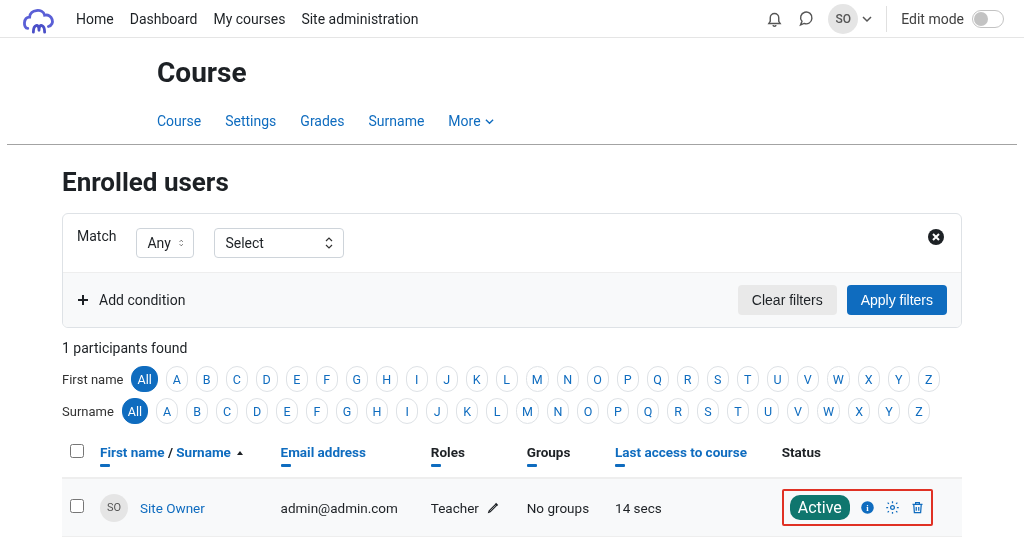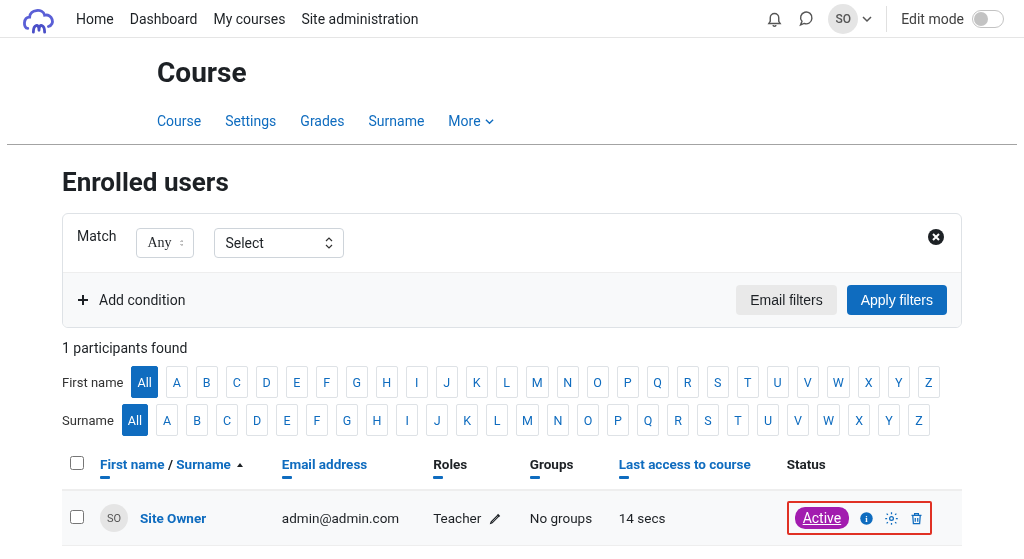--- a/index.html
+++ b/index.html
@@ -30,51 +30,51 @@
   .course-tabs a.active { color:#1d2125; border-bottom-color:#0f6cbf; }
   .more-toggle { display:flex; align-items:center; gap:4px; }
 
   .page-heading { font-size:26px; font-weight:700; margin:22px 0 16px; }
 
   
   .filter-box { border:1px solid #dee2e6; border-radius:6px; background:#fff; overflow:hidden; }
   .filter-row { display:flex; align-items:flex-start; padding:14px 14px; gap:20px; position:relative; }
   .filter-row label { font-size:14px; }
   .select { border:1px solid #ced4da; border-radius:4px; padding:6px 10px; background:#fff; font-size:14px; display:flex; align-items:center; justify-content:space-between; gap:8px; cursor:pointer;}
-  .sel-any { width:58px;font-family:Liberation Serif, serif; }
+  .sel-any { width:58px; }
   .sel-select { width:130px; }
   .close-round { position:absolute; right:16px; font-size:20px; cursor:pointer; color:#1d2125;}
   .filter-actions { background:#f8f9fa; padding:12px 14px; display:flex; align-items:center; justify-content:space-between; border-top:1px solid #eee;}
   .add-cond { display:flex; align-items:center; gap:10px; cursor:pointer; font-size:14px;}
   .btn { border-radius:4px; padding:7px 14px; font-size:14px; cursor:pointer; border:none; }
   .btn-light { background:#e9e9e9; color:#1d2125; }
   .btn-primary { background:#0f6cbf; color:#ffffff; }
   .action-btns { display:flex; gap:10px; }
 
   .found-text { margin:12px 0 10px; font-size:14px; }
 
   
   .alpha-row { display:flex; align-items:center; gap:8px; margin:6px 0; flex-wrap:wrap; }
   .alpha-label { font-size:13px; color:#333; }
-  .alpha-chip { border:1px solid #dee2e6; border-radius:2px; min-width:22px; height:32px; display:flex; align-items:center; justify-content:center; font-size:12.5px; color:#0f6cbf; cursor:pointer; padding:0 5px;}
+  .alpha-chip { border:1px solid #dee2e6; border-radius:12px; min-width:22px; height:26px; display:flex; align-items:center; justify-content:center; font-size:12.5px; color:#0f6cbf; cursor:pointer; padding:0 5px;}
   .alpha-chip.selected { background:#0f6cbf; color:#fff; border-color:#0f6cbf; }
 
   
   .tbl { width:100%; border-collapse:collapse; margin-top:10px; }
   .tbl th, .tbl td { text-align:left; padding:10px 8px; font-size:13.5px; }
   .tbl thead th { border-bottom:2px solid #eee; color:#1d2125; font-weight:700; vertical-align:top;}
   .sort-link { color:#0f6cbf; cursor:pointer; }
   .minus { display:block; width:10px; height:3px; background:#0f6cbf; margin-top:4px; border-radius:1px;}
   .sort-caret { display:inline-block; margin-left:2px;}
   .tbl tbody tr { background:#f8f9fa; border-top:1px solid #eee; border-bottom:1px solid #eee;}
   .user-cell { display:flex; align-items:center; gap:12px; }
   .avatar-sm { width:28px; height:28px; border-radius:50%; background:#e5e5e5; display:flex; align-items:center; justify-content:center; font-size:11px; color:#555; }
-  .name-link { color:#0f6cbf; font-weight:700; }
+  .name-link { color:#0f6cbf; font-weight:400; }
   .roles-cell { display:flex; align-items:center; gap:8px; }
-  .badge-active { background:#a21caf; color:#fff; font-size:14px; padding:3px 8px; border-radius:10px;text-decoration:underline; }
+  .badge-active { background:#0f766e; color:#fff; font-size:16px; padding:3px 8px; border-radius:10px; }
   .row-icon { color:#0f6cbf; cursor:pointer; }
   .highlight-box { border:2px solid #e03124; padding:4px 6px; border-radius:2px; display:inline-flex; align-items:center; gap:10px;}
   .checkbox { width:14px; height:14px; }
 
   svg { display:block; }
 </style>
 </head>
 <body>
 
 <div class="topbar">
@@ -164,21 +164,21 @@
       </span>
     </div>
     <div class="filter-actions">
       <div class="add-cond">
         <svg width="12" height="12" viewBox="0 0 12 12">
             <path d="M6 1v10M1 6h10" stroke="#1d2125" stroke-width="2"></path>
           </svg>
         <span>Add condition</span>
       </div>
       <div class="action-btns">
-        <button class="btn btn-light">Email filters</button>
+        <button class="btn btn-light">Clear filters</button>
         <button class="btn btn-primary">Apply filters</button>
       </div>
     </div>
   </div>
 
   <div class="found-text">1 participants found</div>
 
   <div class="alpha-row">
     <span class="alpha-label">First name</span>
     <span class="alpha-chip selected">All</span>

